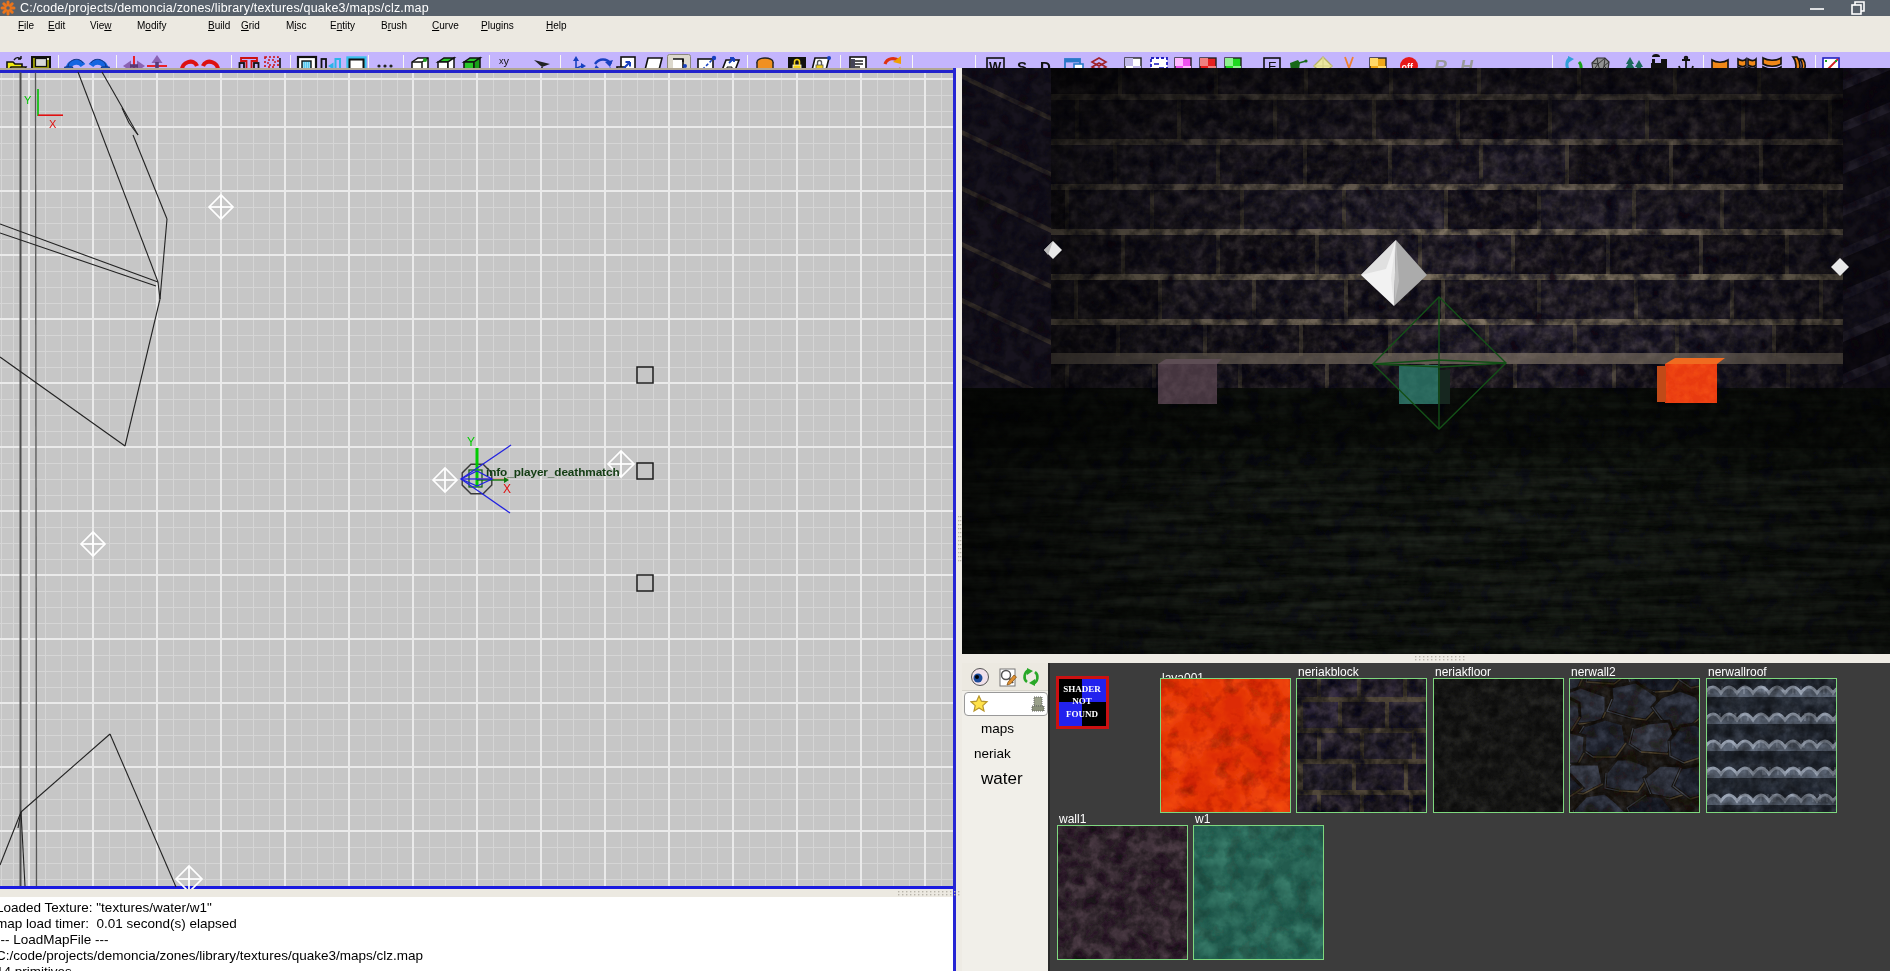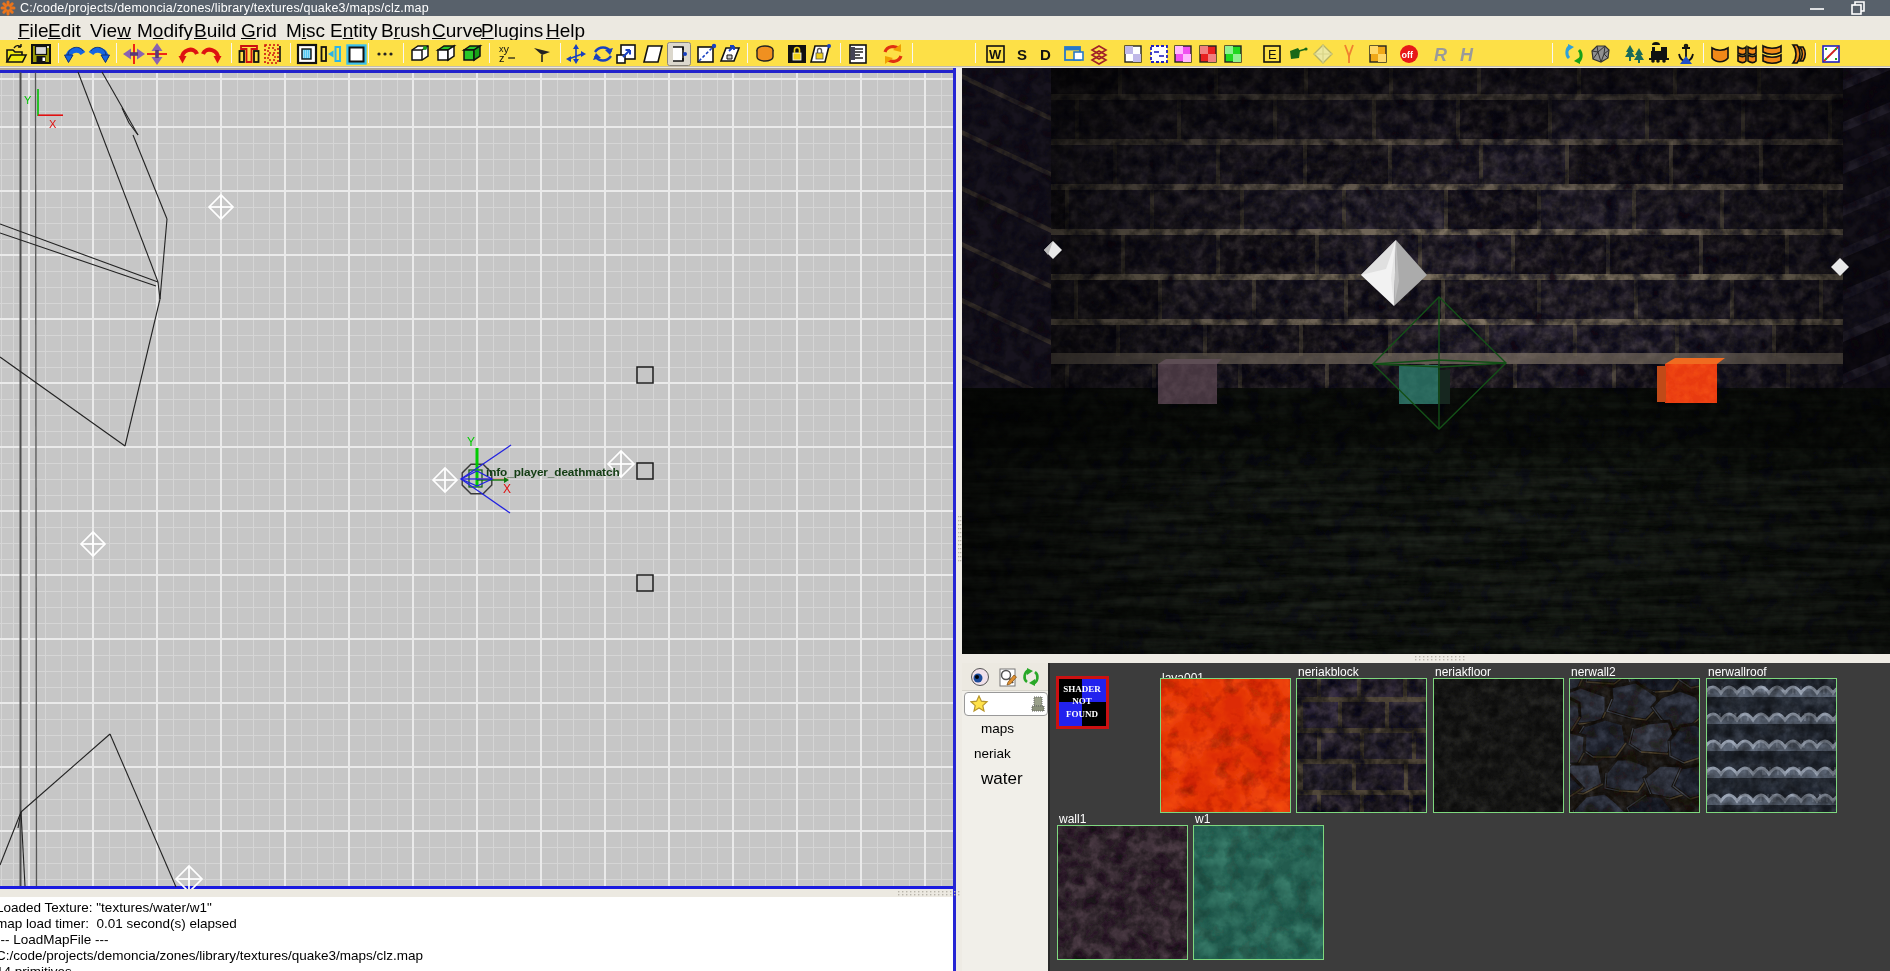--- a/index.html
+++ b/index.html
@@ -1,23 +1,23 @@
 <!DOCTYPE html>
 <html><head><meta charset="utf-8">
 <style>
 *{margin:0;padding:0;box-sizing:border-box}
 html,body{width:1890px;height:971px;overflow:hidden;background:#ece9e1;font-family:"Liberation Sans",sans-serif}
 #win{position:relative;width:1666px;height:971px}
 .abs{position:absolute}
 #titlebar{left:0;top:0;width:1890px;height:16px;background:#58616b;color:#fff}
 #title-text{left:20px;top:1px;color:#fff;font-size:12.5px;letter-spacing:0.2px}
-#menubar{left:0;top:16px;width:1890px;height:24px;background:#ece9e1;color:#000;font-size:19px}
+#menubar{left:0;top:16px;width:1890px;height:24px;background:#ece9e1;color:#000;font-size:10px}
 .mi{position:absolute;top:4px}
 .mi u{text-decoration:underline;text-underline-offset:1px}
-#toolbar{left:0;top:40px;width:1890px;height:27px;background:#fde047;border-bottom:1px solid #c4bcae}
+#toolbar{left:0;top:52px;width:1890px;height:27px;background:#c4b5fd;border-bottom:1px solid #c4bcae}
 #toolbar svg{position:absolute}
 .tsep{position:absolute;top:3px;width:1px;height:20px;background:#cac6bd;border-right:1px solid #f8f6f2}
 #view2d{left:0;top:68px;width:956px;height:821px;background-color:#c6c6c6;border-top:2px solid #b1a795;border-bottom:3px solid #1a1ae0;
 background-image:
  repeating-linear-gradient(90deg,#eaeaea 0 2px,transparent 2px 64px),
  repeating-linear-gradient(0deg,#eaeaea 0 2px,transparent 2px 64px),
  repeating-linear-gradient(90deg,#d5d5d5 0 1px,transparent 1px 16px),
  repeating-linear-gradient(0deg,#d5d5d5 0 1px,transparent 1px 16px);
 background-position:28px 0,0 10px,13px 0,0 10px;}
 #ov2d{left:0;top:68px;width:956px;height:821px}
@@ -46,21 +46,21 @@
         <line x1="4" y1="9" x2="18" y2="9"></line>
         <rect x="46" y="5" width="9" height="9"></rect>
         <path d="M49 5 v-3 h9 v9 h-3"></path>
       </svg>
 </div>
 <div class="abs" id="menubar">
  <span class="mi" style="left:18px"><u>F</u>ile</span>
  <span class="mi" style="left:48px"><u>E</u>dit</span>
  <span class="mi" style="left:90px">Vie<u>w</u></span>
  <span class="mi" style="left:137px">M<u>o</u>dify</span>
- <span class="mi" style="left:194px"><u>B</u>uild</span>
+ <span class="mi" style="left:208px"><u>B</u>uild</span>
  <span class="mi" style="left:241px"><u>G</u>rid</span>
  <span class="mi" style="left:286px">M<u>i</u>sc</span>
  <span class="mi" style="left:330px">E<u>n</u>tity</span>
  <span class="mi" style="left:381px">B<u>r</u>ush</span>
  <span class="mi" style="left:432px"><u>C</u>urve</span>
  <span class="mi" style="left:481px"><u>P</u>lugins</span>
  <span class="mi" style="left:546px"><u>H</u>elp</span>
 </div>
 <div class="abs" id="toolbar">
 <div class="tsep" style="left:58px"></div>

